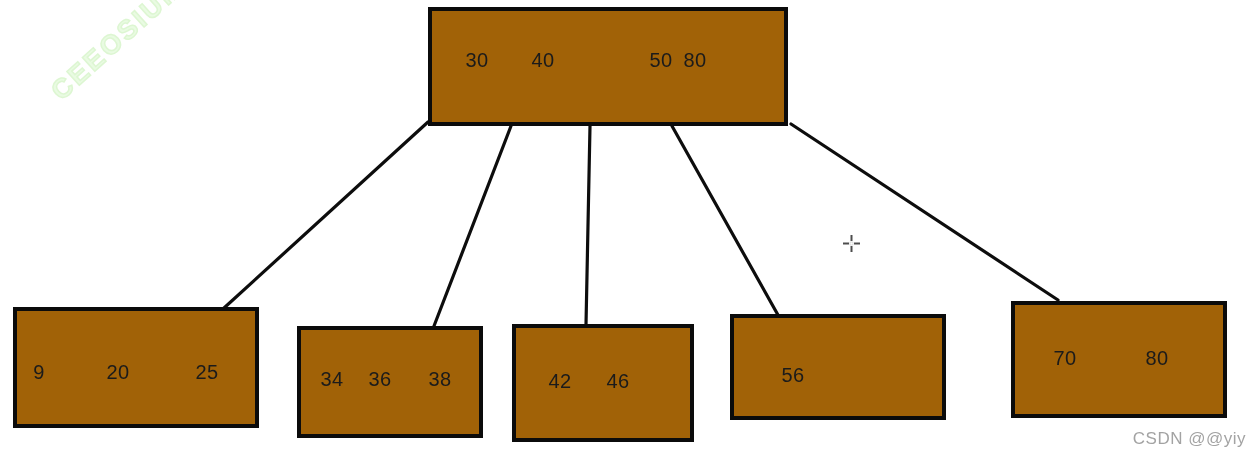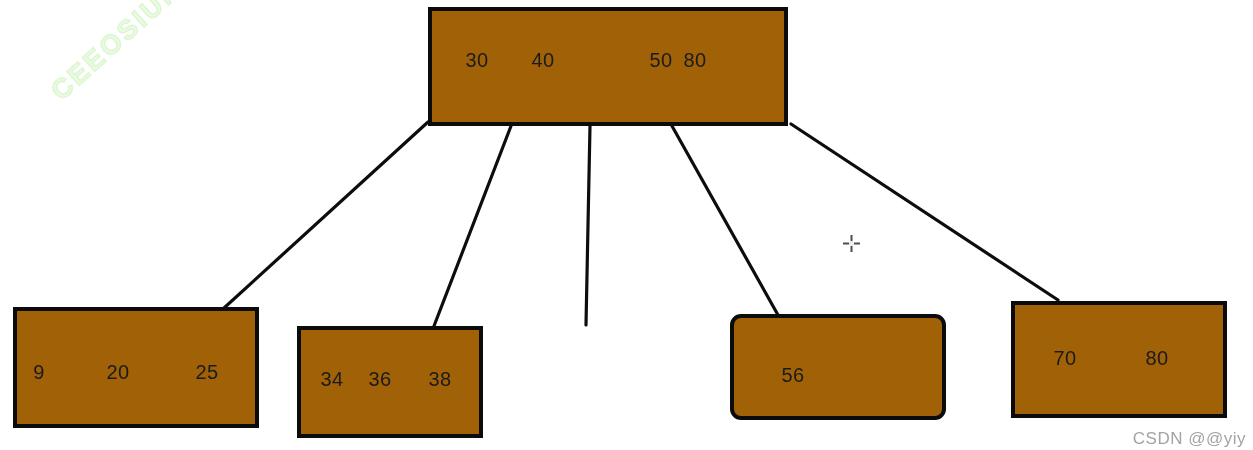--- a/index.html
+++ b/index.html
@@ -89,22 +89,26 @@
     <span class="key" style="left:101px; top:61px;">20</span>
     <span class="key" style="left:190px; top:61px;">25</span>
   </div>
 
   <div class="node" style="left:297px; top:326px; width:186px; height:112px;">
     <span class="key" style="left:31px;  top:49px;">34</span>
     <span class="key" style="left:79px;  top:49px;">36</span>
     <span class="key" style="left:139px; top:49px;">38</span>
   </div>
 
+  <div class="node" style="left:512px; top:324px; width:182px; height:118px;">
+    <span class="key" style="left:44px;  top:53px;">42</span>
+    <span class="key" style="left:102px; top:53px;">46</span>
+  </div>
 
-  <div class="node" style="left:730px; top:314px; width:216px; height:106px;border-radius:11px;">
+  <div class="node" style="left:730px; top:314px; width:216px; height:106px;">
     <span class="key" style="left:59px; top:57px;">56</span>
   </div>
 
   <div class="node" style="left:1011px; top:301px; width:216px; height:117px;padding-left:12px;">
     <span class="key" style="left:50px;  top:53px;">70</span>
     <span class="key" style="left:142px; top:53px;">80</span>
   </div>
 
   <svg class="cursor" viewBox="0 0 19 19">
     <line x1="9.5" y1="1" x2="9.5" y2="7" stroke="#4d4d4d" stroke-width="2"></line>

